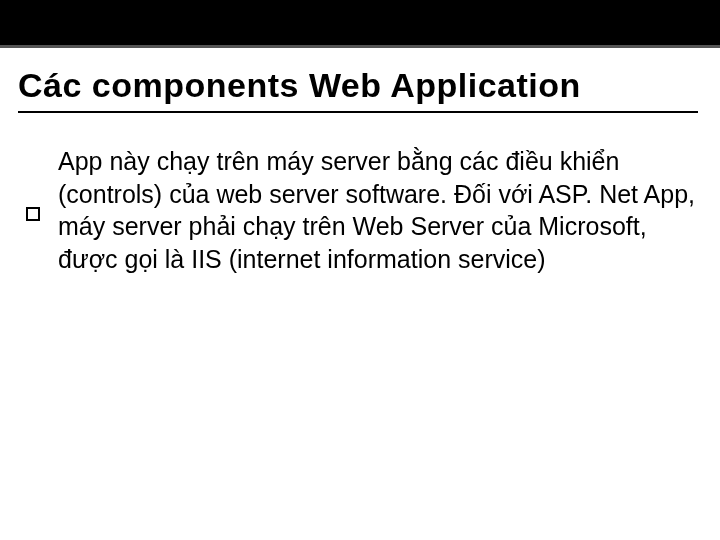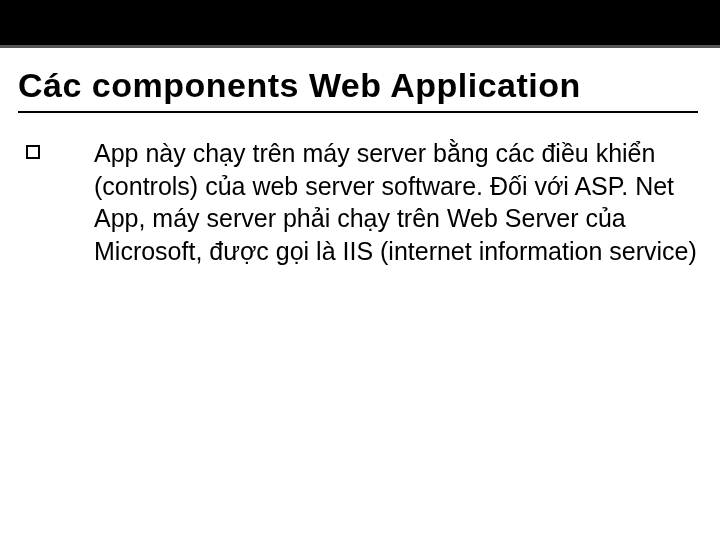--- a/index.html
+++ b/index.html
@@ -19,31 +19,30 @@
   }
   .slide {
     padding: 18px 22px 0 18px;
   }
   .title {
     font-size: 34px;
     font-weight: bold;
     letter-spacing: 0.5px;
     padding-bottom: 6px;
     border-bottom: 2px solid #000000;
-    margin-bottom: 24px;
+    margin-bottom: 32px;
   }
   .bullets {
     list-style: none;
     padding-left: 8px;
   }
   .bullets li {
     display: flex;
-    align-items: flex-start;
+    align-items: center;
     margin-bottom: 10px;
-    gap: 36px;
   }
   .bullet-marker {
     display: inline-block;
     width: 14px;
     height: 14px;
     border: 2px solid #000000;
     margin-top: 8px;
     margin-right: 18px;
     flex: 0 0 14px;
   }

